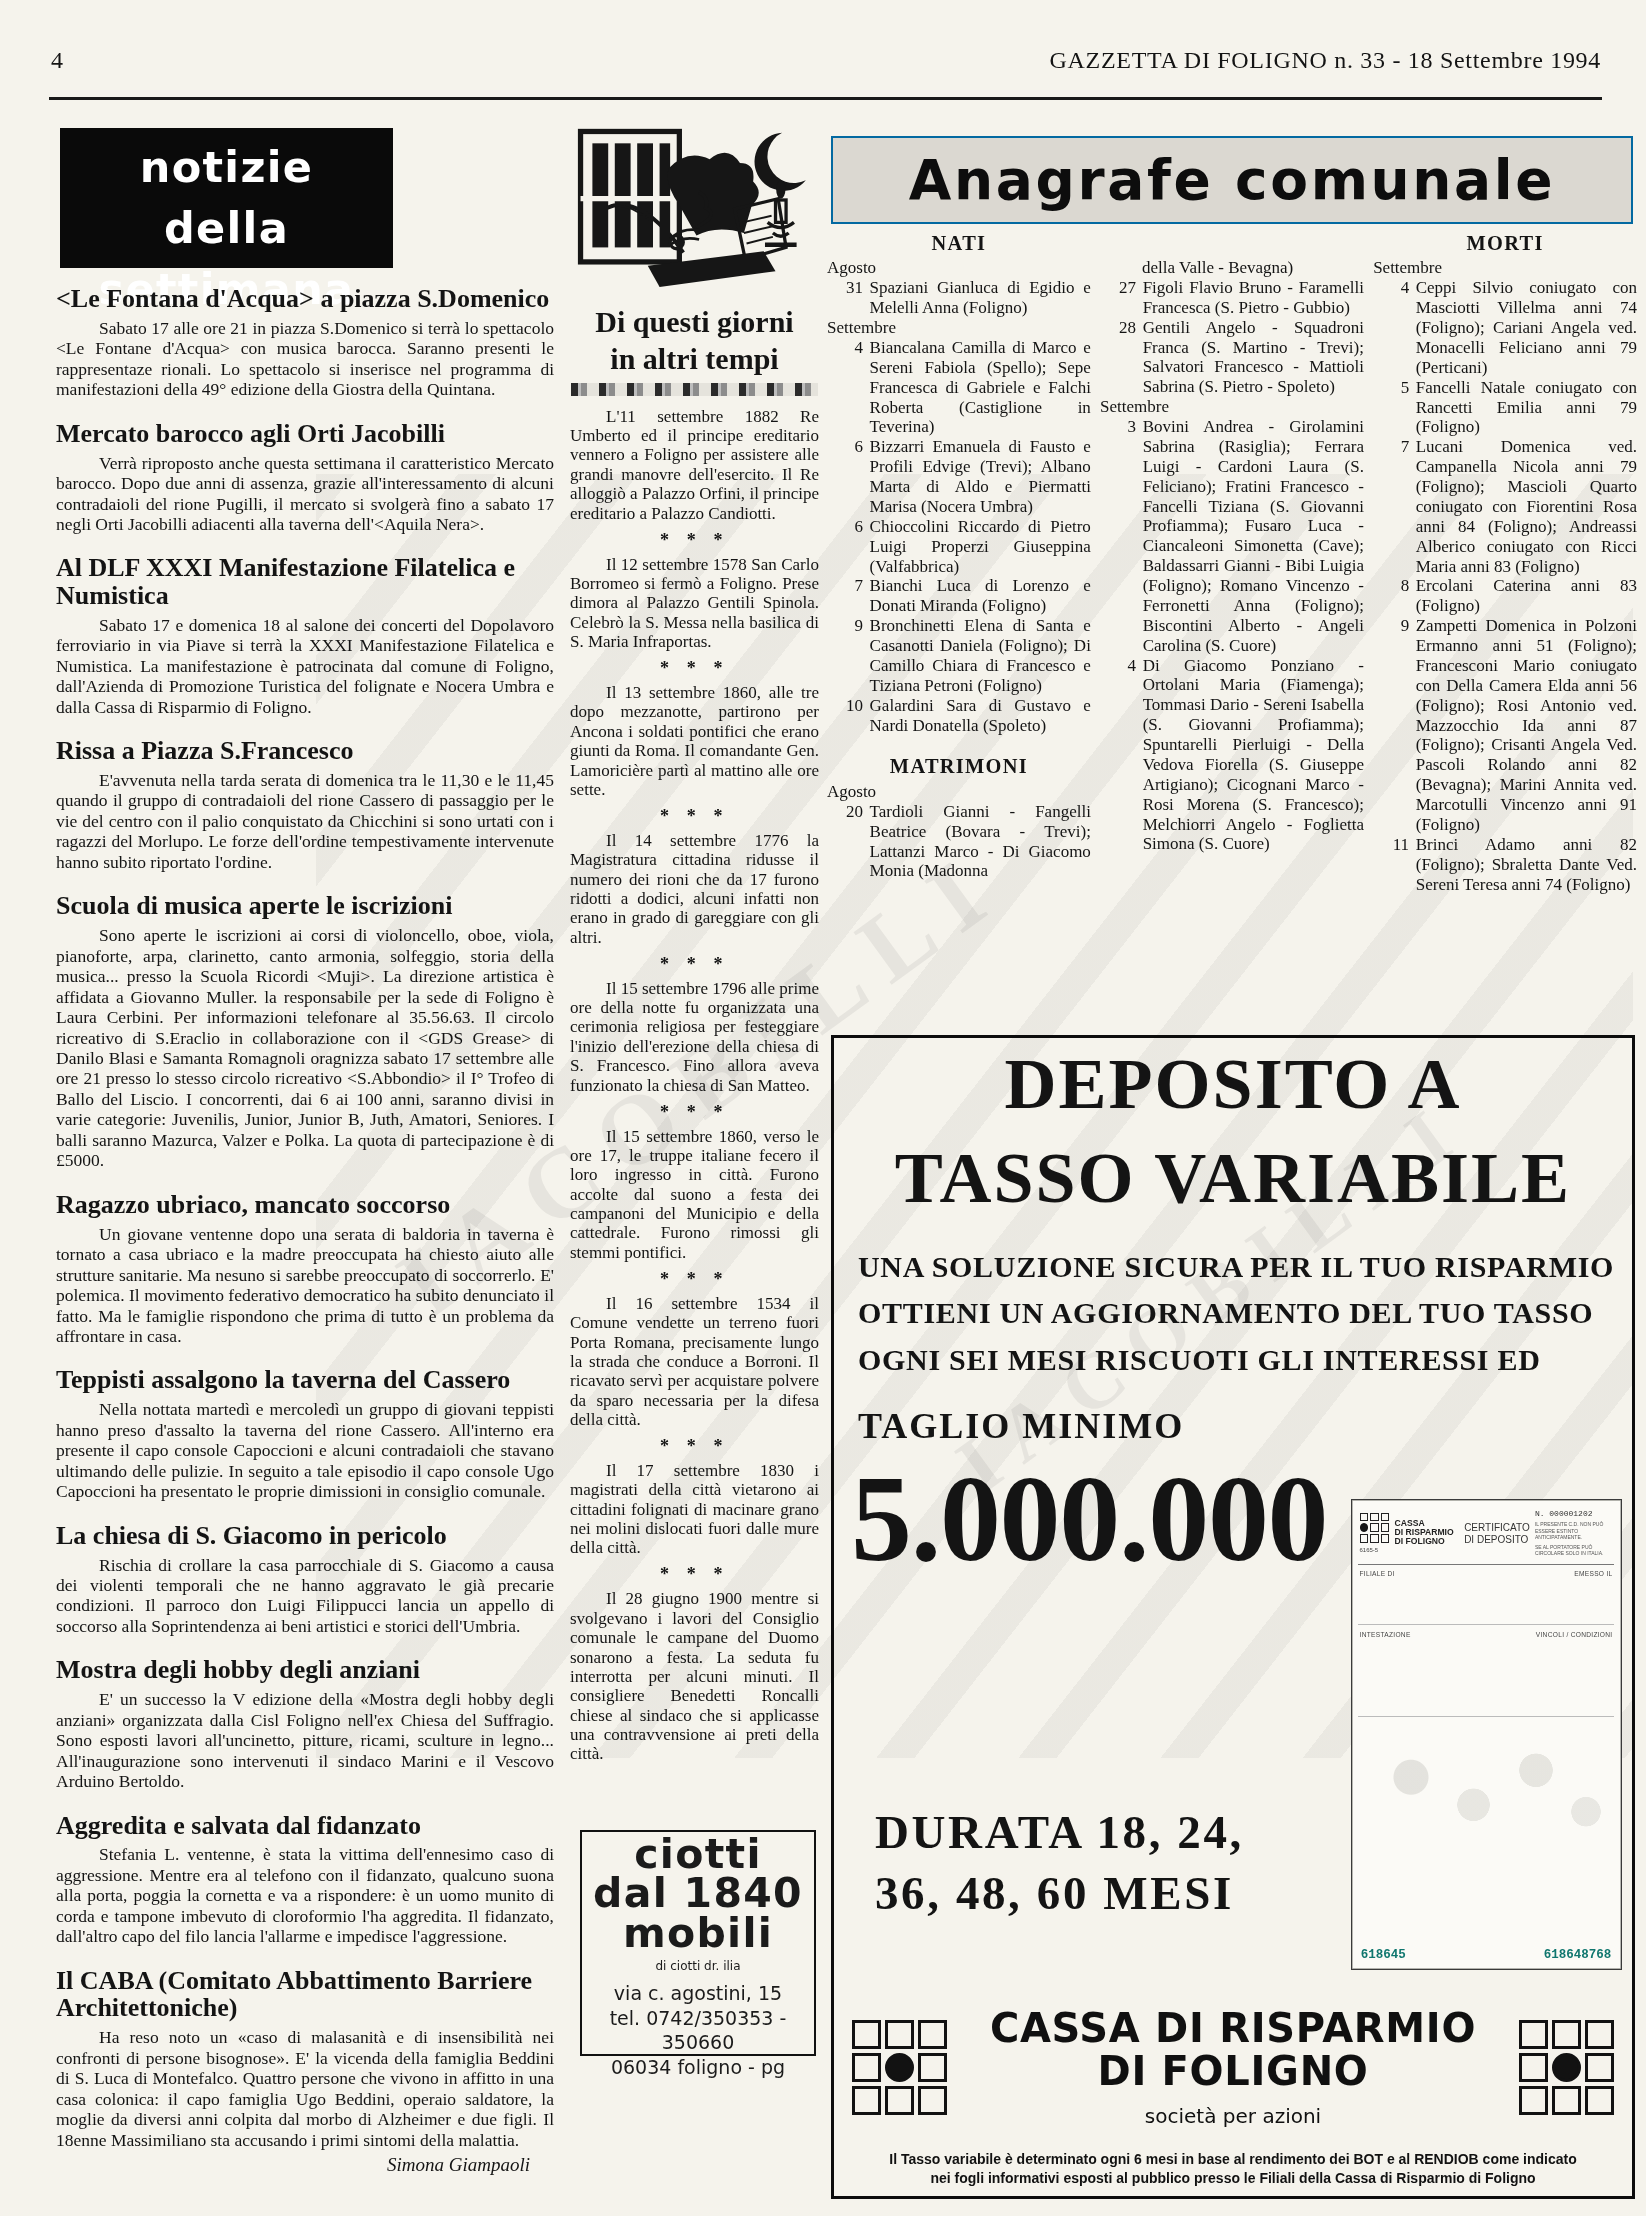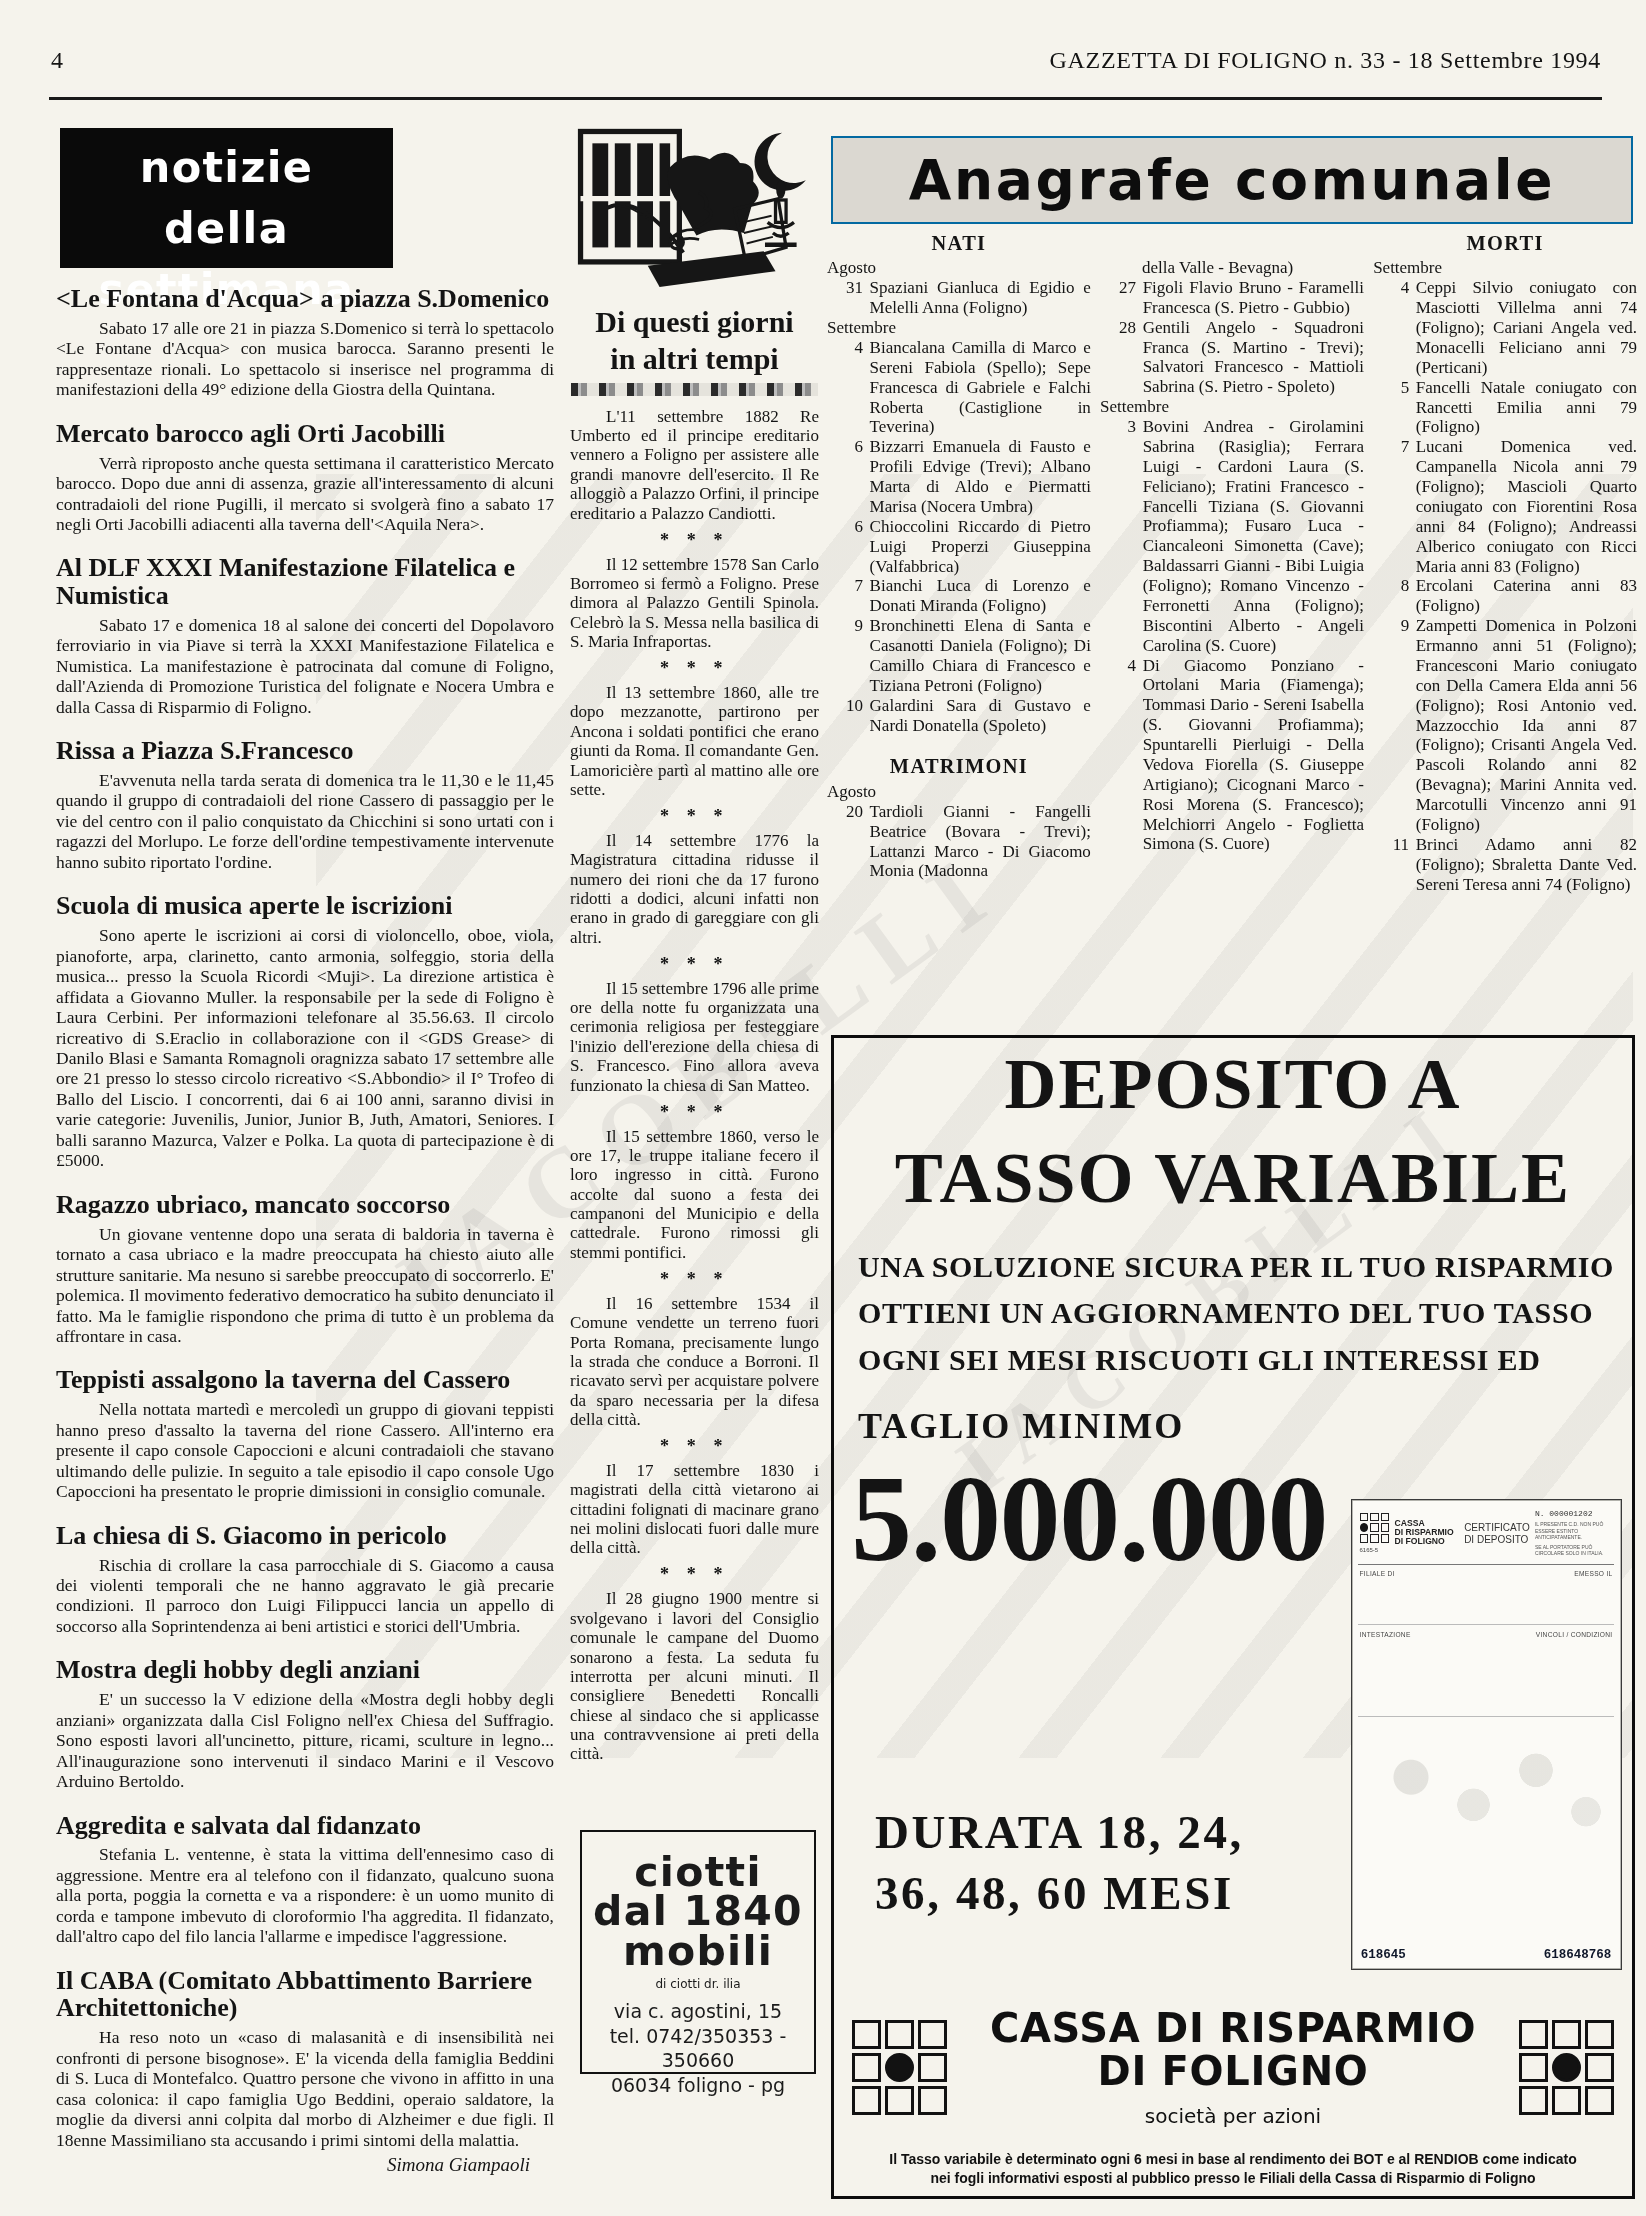--- a/index.html
+++ b/index.html
@@ -26,21 +26,21 @@
   .first-art h2{margin-top:17px;}
   .sig{text-align:right;font-style:italic;font-size:19px;margin-top:4px;padding-right:24px;}
   
   .col-mid{position:absolute;left:570px;top:126px;width:249px;height:1686px;overflow:hidden;}
   .feat-title{font-size:30px;font-weight:bold;text-align:center;line-height:1.06;margin-top:5.3px;}
   .strip{height:13px;margin:8px 1.3px 10.5px;
         background:repeating-linear-gradient(90deg,#2a2a2a 0 6.6px,#bdbdbd 6.6px 10.5px,#8c8c8c 10.5px 16px,#e5e3dc 16px 28px);}
   .feat-entry p{font-size:17px;line-height:1.14;text-align:justify;margin:0;text-indent:36px;}
   .sep{text-align:center;font-size:18px;font-weight:bold;letter-spacing:6.6px;margin:6.6px 0 4px;}
   .ciotti{position:absolute;left:580px;top:1830px;width:232px;height:219px;border:2.6px solid #111;
-        text-align:center;font-family:"DejaVu Sans",sans-serif;padding-top:21px;color:#1b1b1b;}
+        text-align:center;font-family:"DejaVu Sans",sans-serif;padding-top:3px;color:#1b1b1b;}
   .ciotti .n{font-size:41px;line-height:0.96;font-weight:bold;letter-spacing:1.3px;}
   .ciotti .s{font-size:12px;margin-top:6px;}
   .ciotti .a{font-size:19px;line-height:1.3;margin-top:8px;}
   
   .ana-title-box{position:absolute;left:831px;top:136px;width:798px;height:84px;background:#dbd8d1;
         border:2px solid #0369a1;display:flex;align-items:center;justify-content:center;}
   .ana-title{font-family:"DejaVu Sans",sans-serif;font-weight:bold;font-size:55px;letter-spacing:2.6px;color:#0d0d0d;}
   .ana-cols{position:absolute;left:827px;top:232px;width:810px;height:798px;display:flex;gap:9.2px;overflow:hidden;}
   .ana-col{flex:1;font-size:17px;line-height:1.17;overflow:hidden;}
   .ana-h{text-align:center;font-weight:bold;font-size:20.4px;letter-spacing:1.3px;margin:0 0 2.6px;}
@@ -76,21 +76,21 @@
   .cert-row{display:flex;justify-content:space-between;padding:5.3px 8px 0;font-size:6.6px;
         letter-spacing:0.3px;color:#444;}
   .cert-gap1{height:47px;border-bottom:0.7px solid #bbb;margin:0 6.6px;}
   .cert-gap2{height:78px;border-bottom:0.7px solid #bbb;margin:0 6.6px;}
   .cert-blobs{height:138px;margin:5.3px 9.2px;background:
         radial-gradient(circle at 20% 40%,rgba(120,120,110,0.18) 0 17px,transparent 18px),
         radial-gradient(circle at 45% 60%,rgba(120,120,110,0.15) 0 16px,transparent 16.5px),
         radial-gradient(circle at 70% 35%,rgba(120,120,110,0.16) 0 16.5px,transparent 17px),
         radial-gradient(circle at 90% 65%,rgba(120,120,110,0.14) 0 14.5px,transparent 15px);}
   .cert-serials{position:absolute;bottom:6.6px;left:9.2px;right:9.2px;display:flex;justify-content:space-between;
-        font-family:"Liberation Mono",monospace;font-size:12.5px;font-weight:bold;color:#0f172a;}
+        font-family:"Liberation Mono",monospace;font-size:12.5px;font-weight:bold;color:#0f766e;}
   
   .bank-row{position:absolute;left:18.4px;right:18.4px;bottom:68px;display:flex;align-items:center;justify-content:space-between;}
   .grid-logo{display:grid;grid-template-columns:repeat(3,29px);grid-auto-rows:29px;gap:4px;}
   .grid-logo .c{border:3.3px solid #121212;}
   .grid-logo .c.fill{background:#121212;border-color:#121212;border-radius:50%;}
   .bank-name{text-align:center;font-family:"DejaVu Sans",sans-serif;color:#101010;}
   .bank-name .b{font-size:40px;font-weight:bold;line-height:1.08;letter-spacing:0.7px;}
   .bank-name .s{font-size:20px;margin-top:11px;}
   .ad-footnote{position:absolute;left:0;right:0;bottom:8px;text-align:center;
         font-family:"Liberation Sans",sans-serif;font-size:14px;font-weight:bold;line-height:1.35;color:#111;}

